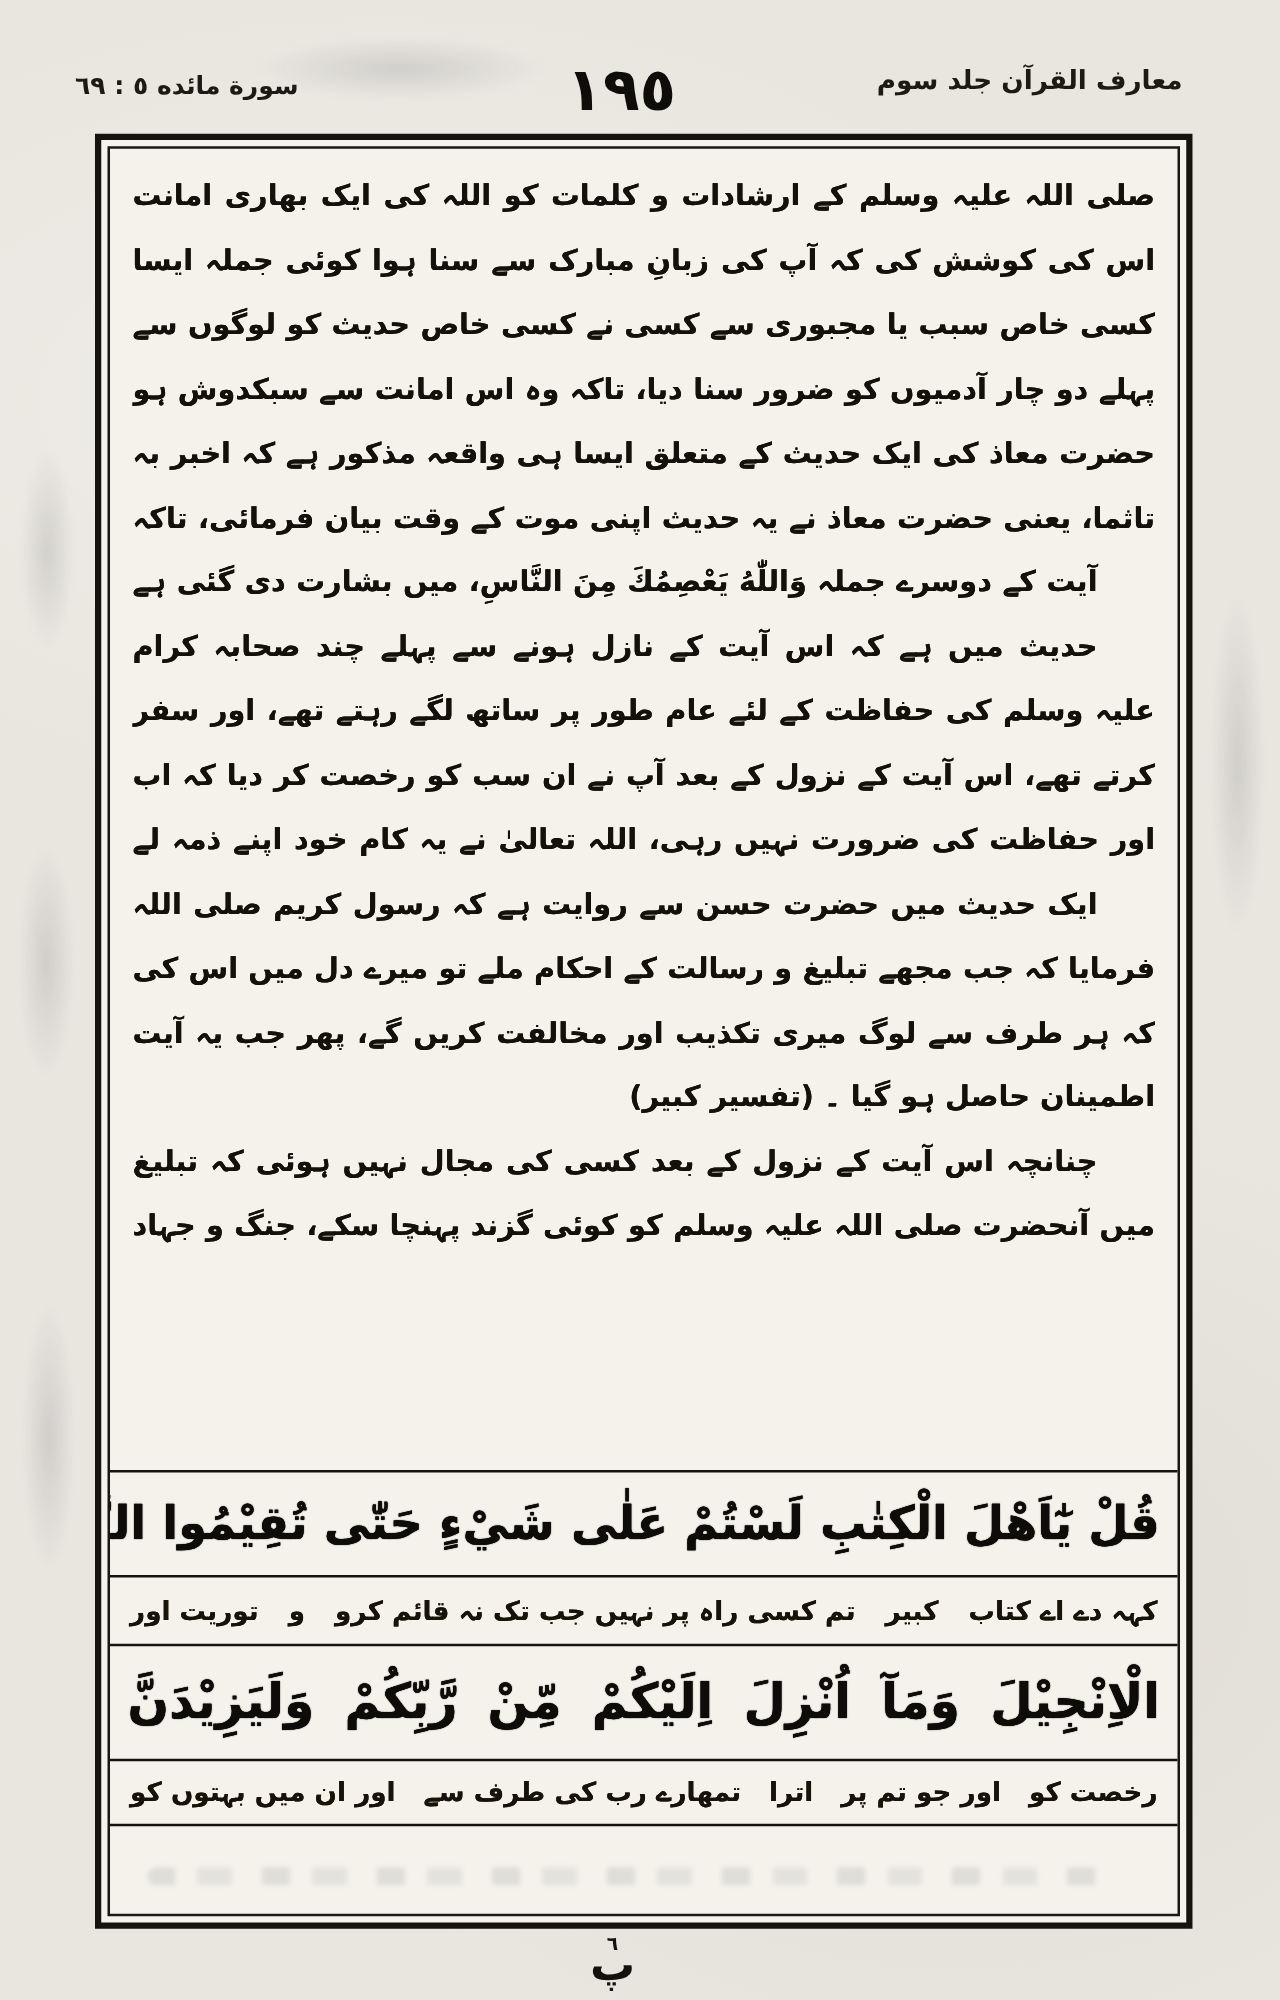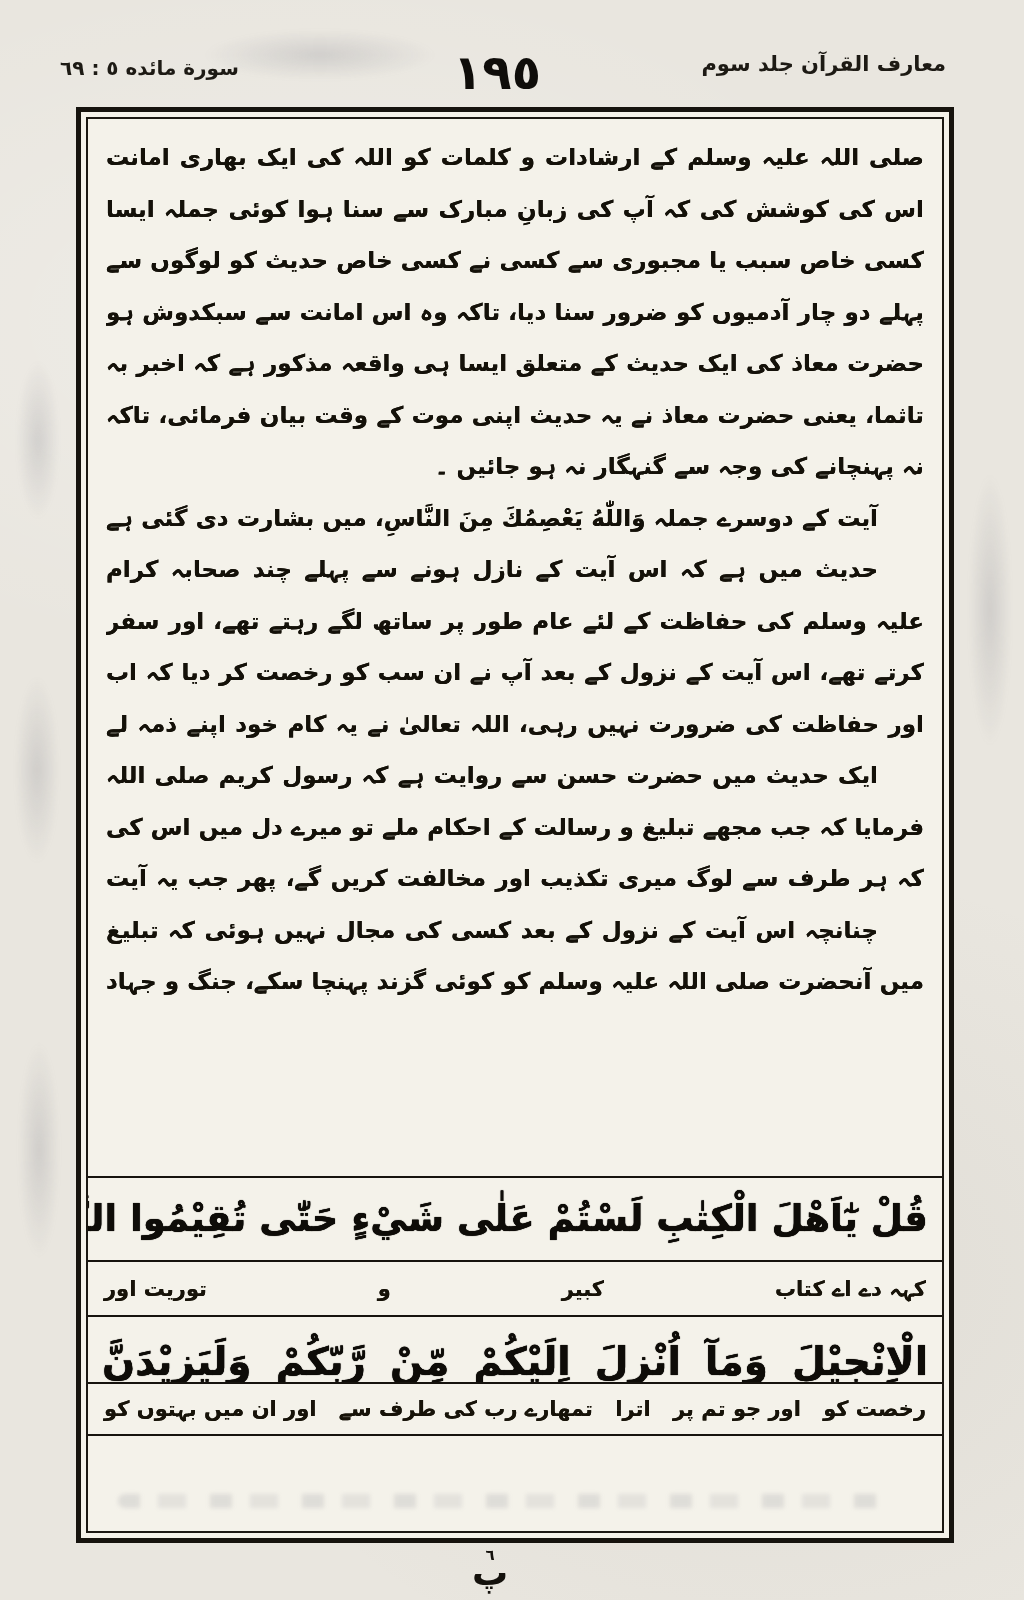--- a/index.html
+++ b/index.html
@@ -65,21 +65,21 @@
   }
   .vrule{height:0;border-top:2px solid #16130e;}
   .v-ar{
     height:82px;line-height:82px;
     padding:0 14px;
     font-size:37px;font-weight:700;color:#0e0c08;
     text-align:justify;text-align-last:justify;
     text-shadow:0 0 1px #0e0c08, 0 0 .5px #0e0c08;
     white-space:nowrap;overflow:hidden;
   }
-  .v-ar.second{height:65px;line-height:90px;font-size:39px;}
+  .v-ar.second{height:90px;line-height:90px;font-size:39px;}
   .v-tr{
     height:53px;
     display:flex;align-items:center;justify-content:space-between;
     padding:0 16px;
     font-size:21px;font-weight:700;color:#171309;
     text-shadow:0 0 .3px #171309;
   }
   .v-tr.second{height:50px;}
   
   .sig{
@@ -120,42 +120,43 @@
   <div class="frame">
     <div class="frame-inner">
 
       <div class="text-col">
         <div class="bline">صلی اللہ علیہ وسلم کے ارشادات و کلمات کو اللہ کی ایک بھاری امانت کی طرح محسوس فرمایا، اور مقدور بھر</div>
         <div class="bline">اس کی کوشش کی کہ آپ کی زبانِ مبارک سے سنا ہوا کوئی جملہ ایسا نہ رہ جائے جو امت کو نہ پہنچے، اگر</div>
         <div class="bline">کسی خاص سبب یا مجبوری سے کسی نے کسی خاص حدیث کو لوگوں سے بیان نہیں کیا تو اپنی موت سے</div>
         <div class="bline">پہلے دو چار آدمیوں کو ضرور سنا دیا، تاکہ وہ اس امانت سے سبکدوش ہو جائیں، صحیح بخاری میں</div>
         <div class="bline">حضرت معاذ کی ایک حدیث کے متعلق ایسا ہی واقعہ مذکور ہے کہ اخبر بہ معاذ عند موتہ</div>
         <div class="bline">تاثما، یعنی حضرت معاذ نے یہ حدیث اپنی موت کے وقت بیان فرمائی، تاکہ اس امانت کے</div>
-        <div class="bline end">نہ پہنچانے کی وجہ سے گنہگار نہ ہو جائیں ۔</div>
         <div class="bline start">آیت کے دوسرے جملہ وَاللّٰهُ يَعْصِمُكَ مِنَ النَّاسِ، میں بشارت دی گئی ہے کہ ہزاروں</div>
         <div class="bline start">حدیث میں ہے کہ اس آیت کے نازل ہونے سے پہلے چند صحابہ کرام آنحضرت صلی اللہ</div>
         <div class="bline">علیہ وسلم کی حفاظت کے لئے عام طور پر ساتھ لگے رہتے تھے، اور سفر و حضر میں آپ کی حفاظت</div>
         <div class="bline">کرتے تھے، اس آیت کے نزول کے بعد آپ نے ان سب کو رخصت کر دیا کہ اب کسی پہرہ</div>
         <div class="bline">اور حفاظت کی ضرورت نہیں رہی، اللہ تعالیٰ نے یہ کام خود اپنے ذمہ لے لیا ہے ۔</div>
         <div class="bline start">ایک حدیث میں حضرت حسن سے روایت ہے کہ رسول کریم صلی اللہ علیہ وسلم نے</div>
         <div class="bline">فرمایا کہ جب مجھے تبلیغ و رسالت کے احکام ملے تو میرے دل میں اس کی بڑی ہیبت تھی،</div>
         <div class="bline">کہ ہر طرف سے لوگ میری تکذیب اور مخالفت کریں گے، پھر جب یہ آیت نازل ہوئی تو سکون و</div>
+        <div class="bline end">اطمینان حاصل ہو گیا ۔ (تفسیر کبیر)</div>
         <div class="bline start">چنانچہ اس آیت کے نزول کے بعد کسی کی مجال نہیں ہوئی کہ تبلیغ و رسالت کے مقابلہ</div>
         <div class="bline">میں آنحضرت صلی اللہ علیہ وسلم کو کوئی گزند پہنچا سکے، جنگ و جہاد میں عارضی طور سے</div>
       </div>
 
       <div class="verse-sec">
         <div class="vrule"></div>
 
         <div class="v-ar">قُلْ يٰٓاَهْلَ الْكِتٰبِ لَسْتُمْ عَلٰى شَيْءٍ حَتّٰى تُقِيْمُوا التَّوْرٰىةَ وَ</div>
         <div class="vrule"></div>
 
         <div class="v-tr">
           <span>کہہ دے اے کتاب</span>
           <span>کبیر</span>
+          <span>تم کسی راہ پر نہیں جب تک نہ قائم کرو</span>
           <span>و</span>
           <span>توریت اور</span>
         </div>
         <div class="vrule"></div>
 
         <div class="v-ar second">الْاِنْجِيْلَ وَمَآ اُنْزِلَ اِلَيْكُمْ مِّنْ رَّبِّكُمْ وَلَيَزِيْدَنَّ</div>
         <div class="vrule"></div>
 
         <div class="v-tr second">
           <span>رخصت کو</span>

